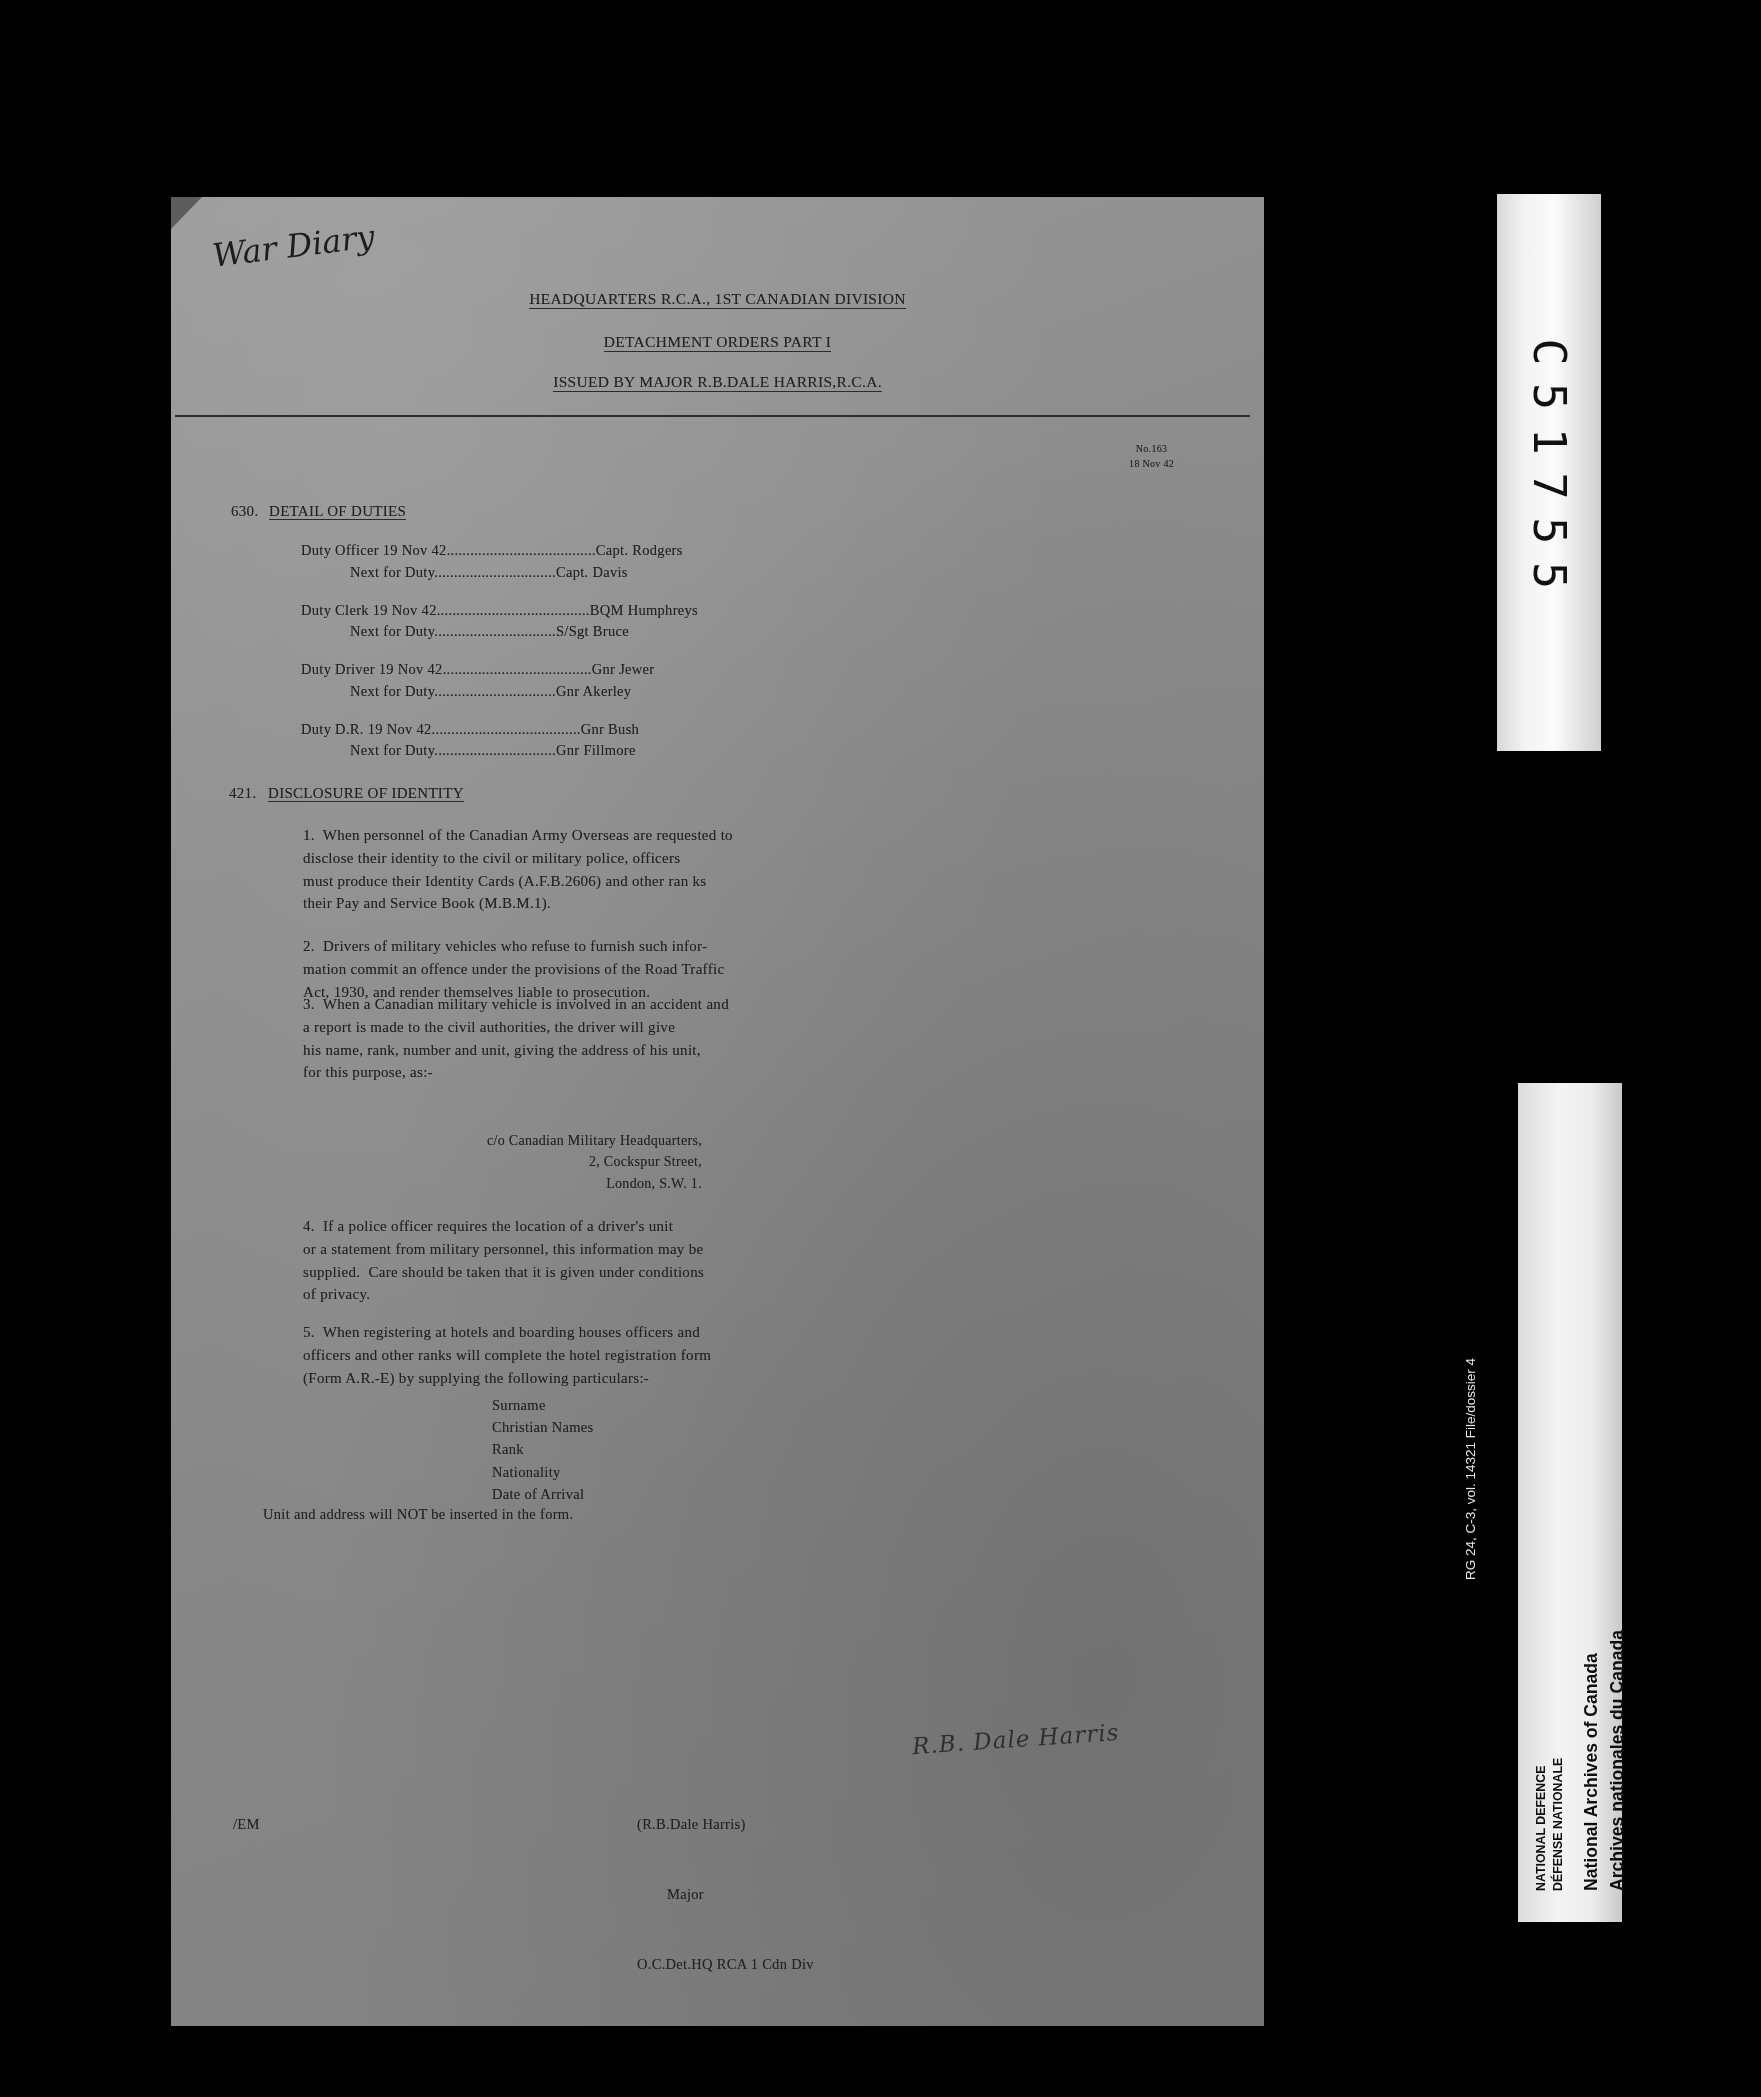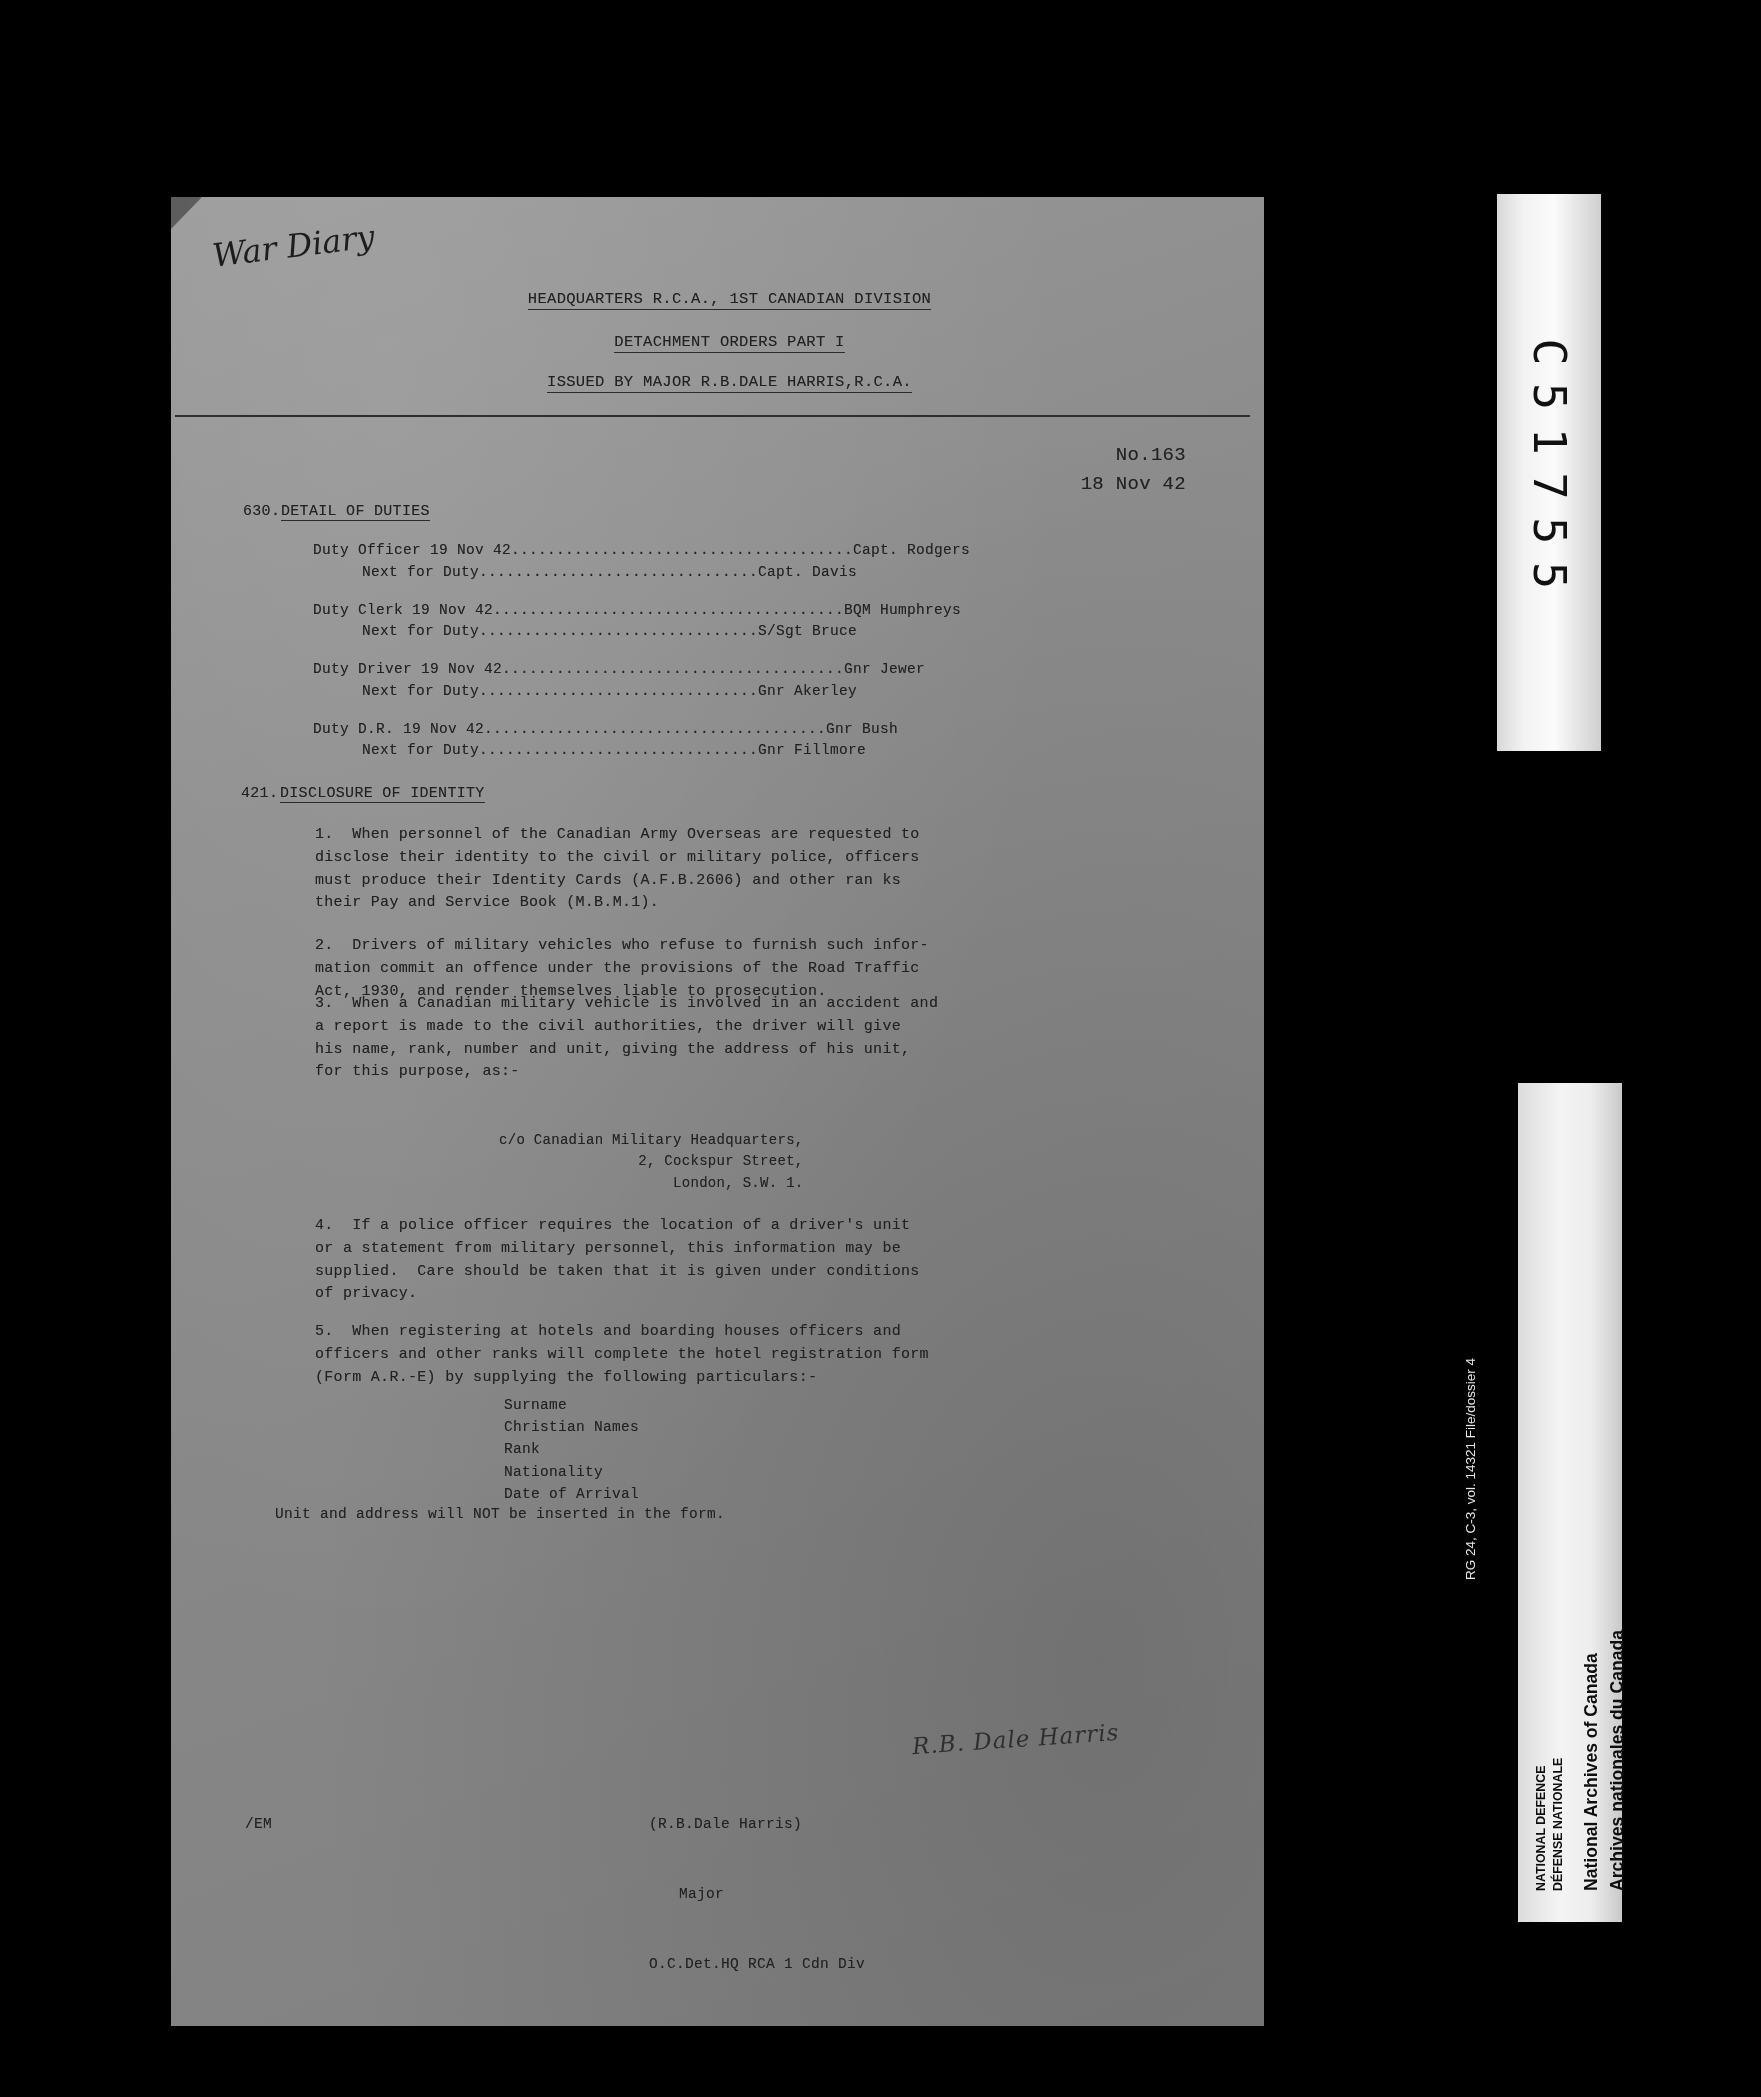--- a/index.html
+++ b/index.html
@@ -40,26 +40,25 @@
     position: absolute;
     inset: 0;
     background:
       radial-gradient(ellipse at 20% 10%, rgba(255,255,255,0.10), rgba(0,0,0,0) 55%),
       radial-gradient(ellipse at 85% 80%, rgba(0,0,0,0.14), rgba(0,0,0,0) 60%);
     pointer-events: none;
   }
 
   
   .typed {
-    font-family: Liberation Mono, monospace;
+    font-family: Liberation Serif, serif;
     color: #222222;
     letter-spacing: 0.3px;
     white-space: pre;
     text-shadow: 0 0 0.5px rgba(70,70,70,0.55);
-    padding-left: 12px;
   }
 
   #doc-body {
     position: absolute;
     left: 0; top: 0; right: 0; bottom: 0;
   }
 
   .hdr-line {
     position: absolute;
     width: 100%;
@@ -78,24 +77,24 @@
     position: absolute;
     left: 4.1px;
     right: 14.5px;
     top: 218px;
     height: 1.6px;
     background: #2e2e2e;
   }
 
   #order-no {
     position: absolute;
-    right: 78px;
+    right: 90px;
     top: 244px;
-    font-size: 19px;
-    text-align: right;
+    font-size: 10px;
+    text-align: center;
     line-height: 1.5;
   }
 
   .sec-num {
     position: absolute;
     font-size: 15px;
   }
   .sec-title {
     position: absolute;
     font-size: 15px;

